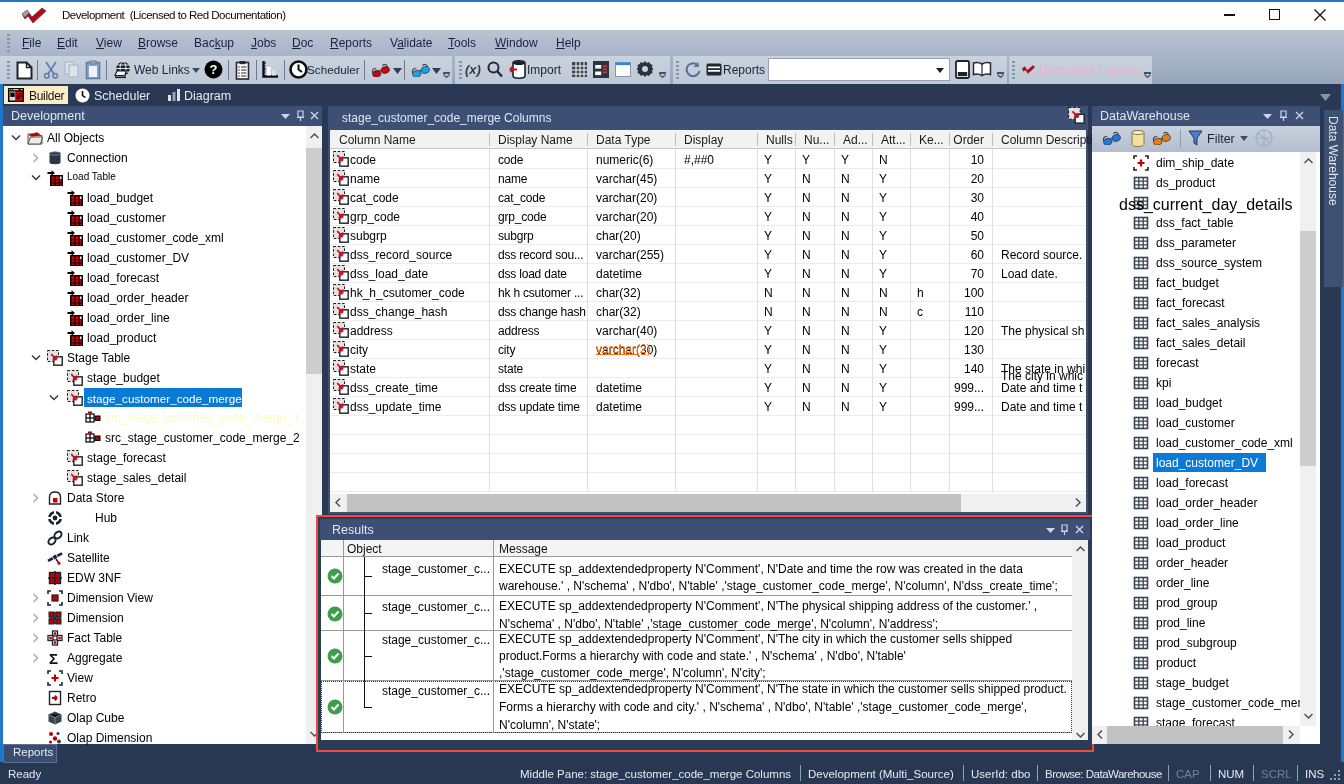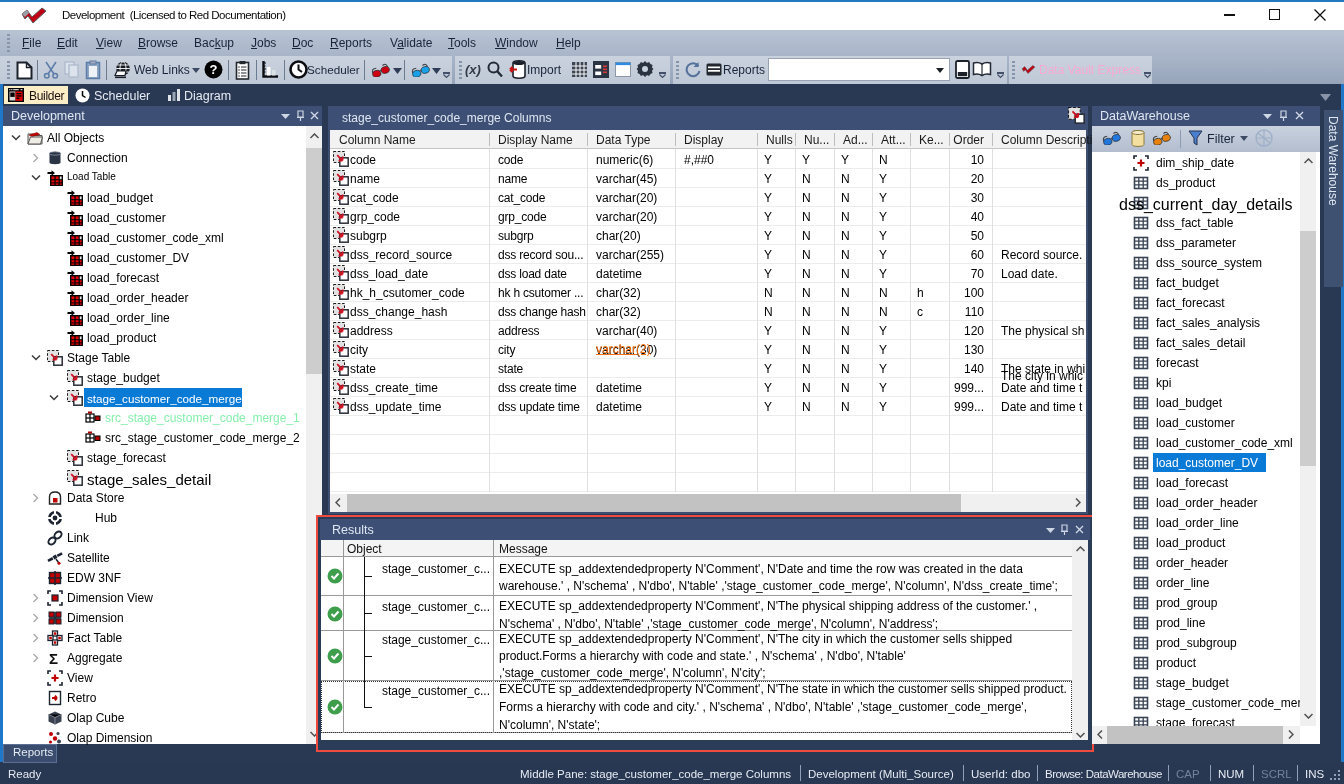--- a/index.html
+++ b/index.html
@@ -433,33 +433,33 @@
     <path d="M1 0.5 L5 4.5 L9 0.5" stroke="#3c3c3c" stroke-width="1.5" fill="none"></path>
   </svg>
 <svg class="abs" style="left:67px;top:390px" width="16" height="16">
     <use href="#i-stage"></use>
   </svg>
 <div class="abs" style="left:84px;top:388px;width:158px;height:19px;background:#0a7ad7"></div>
 <div class="abs txt" style="left:87px;top:392px;font-size:11.7px;color:#fff;">stage_customer_code_merge</div>
 <svg class="abs" style="left:85px;top:410px" width="16" height="16">
     <use href="#i-src"></use>
   </svg>
-<div class="abs txt" style="left:105px;top:411px;font-size:12px;color:#86efac;">src_stage_customer_code_merge_1</div>
+<div class="abs txt" style="left:105px;top:411px;font-size:12px;color:#fef9c3;">src_stage_customer_code_merge_1</div>
 <svg class="abs" style="left:85px;top:430px" width="16" height="16">
     <use href="#i-src"></use>
   </svg>
 <div class="abs txt" style="left:105px;top:431px;font-size:12px;color:#000;">src_stage_customer_code_merge_2</div>
 <svg class="abs" style="left:67px;top:450px" width="16" height="16">
     <use href="#i-stage"></use>
   </svg>
 <div class="abs txt" style="left:87px;top:451px;font-size:12px;color:#000;">stage_forecast</div>
 <svg class="abs" style="left:67px;top:470px" width="16" height="16">
     <use href="#i-stage"></use>
   </svg>
-<div class="abs txt" style="left:87px;top:471px;font-size:15px;color:#000;">stage_sales_detail</div>
+<div class="abs txt" style="left:87px;top:471px;font-size:12px;color:#000;">stage_sales_detail</div>
 <svg class="abs" style="left:33px;top:493px" width="6" height="10" viewBox="0 0 6 10">
     <path d="M0.5 1 L4.5 5 L0.5 9" stroke="#aaa" stroke-width="1.4" fill="none"></path>
   </svg>
 <svg class="abs" style="left:47px;top:490px" width="16" height="16">
     <use href="#i-ds"></use>
   </svg>
 <div class="abs txt" style="left:67px;top:491px;font-size:12px;color:#000;">Data Store</div>
 <svg class="abs" style="left:47px;top:510px" width="16" height="16">
     <use href="#i-hub"></use>
   </svg>

